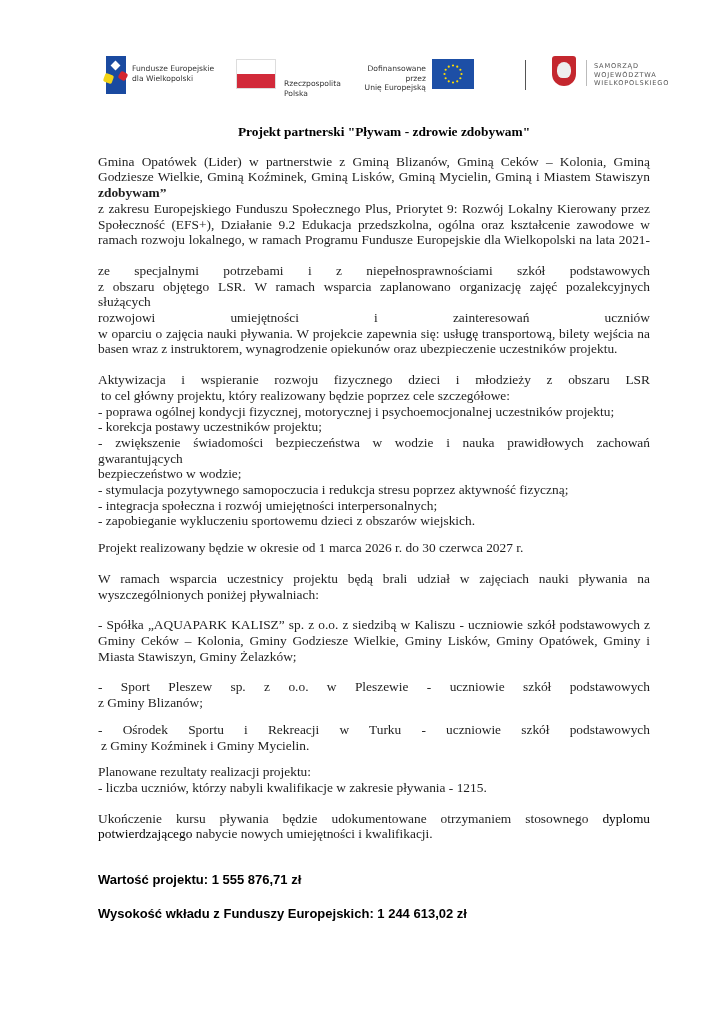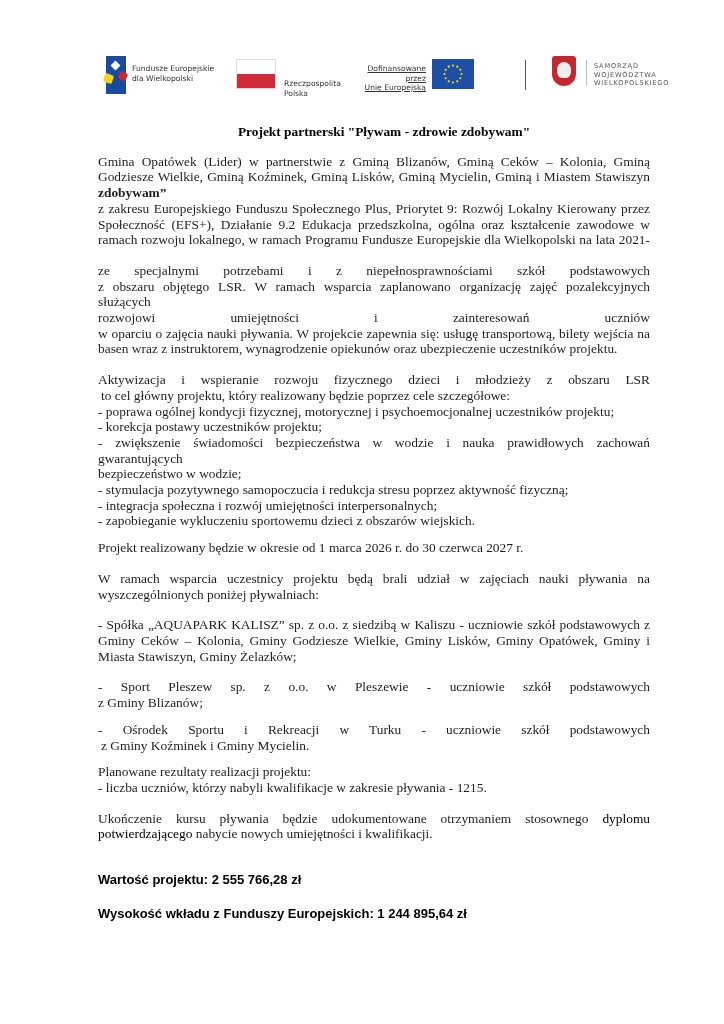--- a/index.html
+++ b/index.html
@@ -17,21 +17,21 @@
   .logo-text { position: absolute; font-family: "DejaVu Sans", sans-serif; font-size: 7.6px; line-height: 9.5px; color: #333; }
   .fe-logo .logo-text { left: 26px; top: 14px; width: 100px; }
 
   .pl-logo { left: 136px; width: 110px; }
   .pl-flag { position: absolute; left: 0; top: 9px; width: 40px; height: 30px; border: 1px solid #ddd; box-sizing: border-box; }
   .pl-flag .white { height: 50%; background: #fff; }
   .pl-flag .red { height: 50%; background: #d22a3a; }
   .pl-logo .logo-text { left: 48px; top: 29px; }
 
   .eu-logo { left: 246px; width: 154px; }
-  .eu-logo .logo-text { left: 0; top: 14px; width: 80px; text-align: right; text-decoration: underline; }
+  .eu-logo .logo-text { left: 0; top: 14px; width: 80px; text-align: right; }
   .eu-flag { position: absolute; left: 86px; top: 9px; width: 42px; height: 30px; background: #1d4fa6; }
   .eu-flag svg { position: absolute; left: 0; top: 0; }
 
   .sep { position: absolute; left: 425px; top: 10px; width: 1px; height: 30px; background: #555; }
 
   .wlkp-logo { left: 452px; width: 120px; }
   .shield { position: absolute; left: 0; top: 6px; width: 24px; height: 30px; background: #c4272e; border-radius: 3px 3px 12px 12px; }
   .shield .eagle { position: absolute; left: 5px; top: 6px; width: 14px; height: 16px; background: #eee; border-radius: 50% 50% 40% 40%; }
   .wlkp-sep { position: absolute; left: 34px; top: 10px; width: 1px; height: 26px; background: #bbb; }
   .wlkp-logo .logo-text { left: 42px; top: 12px; font-size: 6.6px; line-height: 8.6px; letter-spacing: 0.8px; color: #555; }
@@ -193,19 +193,19 @@
 
     <div class="gap"></div>
 
     <div>
       <span class="line"><span>Ukończenie kursu pływania będzie udokumentowane otrzymaniem stosownego </span><span style="color:#000">dyplomu</span></span>
       <span class="line last"><span style="color:#000">potwierdzającego</span><span> nabycie nowych umiejętności i kwalifikacji.</span></span>
     </div>
 
     <div style="height:30px"></div>
 
-    <p class="sans-big">Wartość projektu: 2 555 766,28 zł</p>
+    <p class="sans-big">Wartość projektu: 1 555 876,71 zł</p>
 
     <div style="height:18px"></div>
 
-    <p class="sans-big">Wysokość wkładu z Funduszy Europejskich: 1 244 895,64 zł</p>
+    <p class="sans-big">Wysokość wkładu z Funduszy Europejskich: 1 244 613,02 zł</p>
   </div>
 </div>
 
 </body></html>

